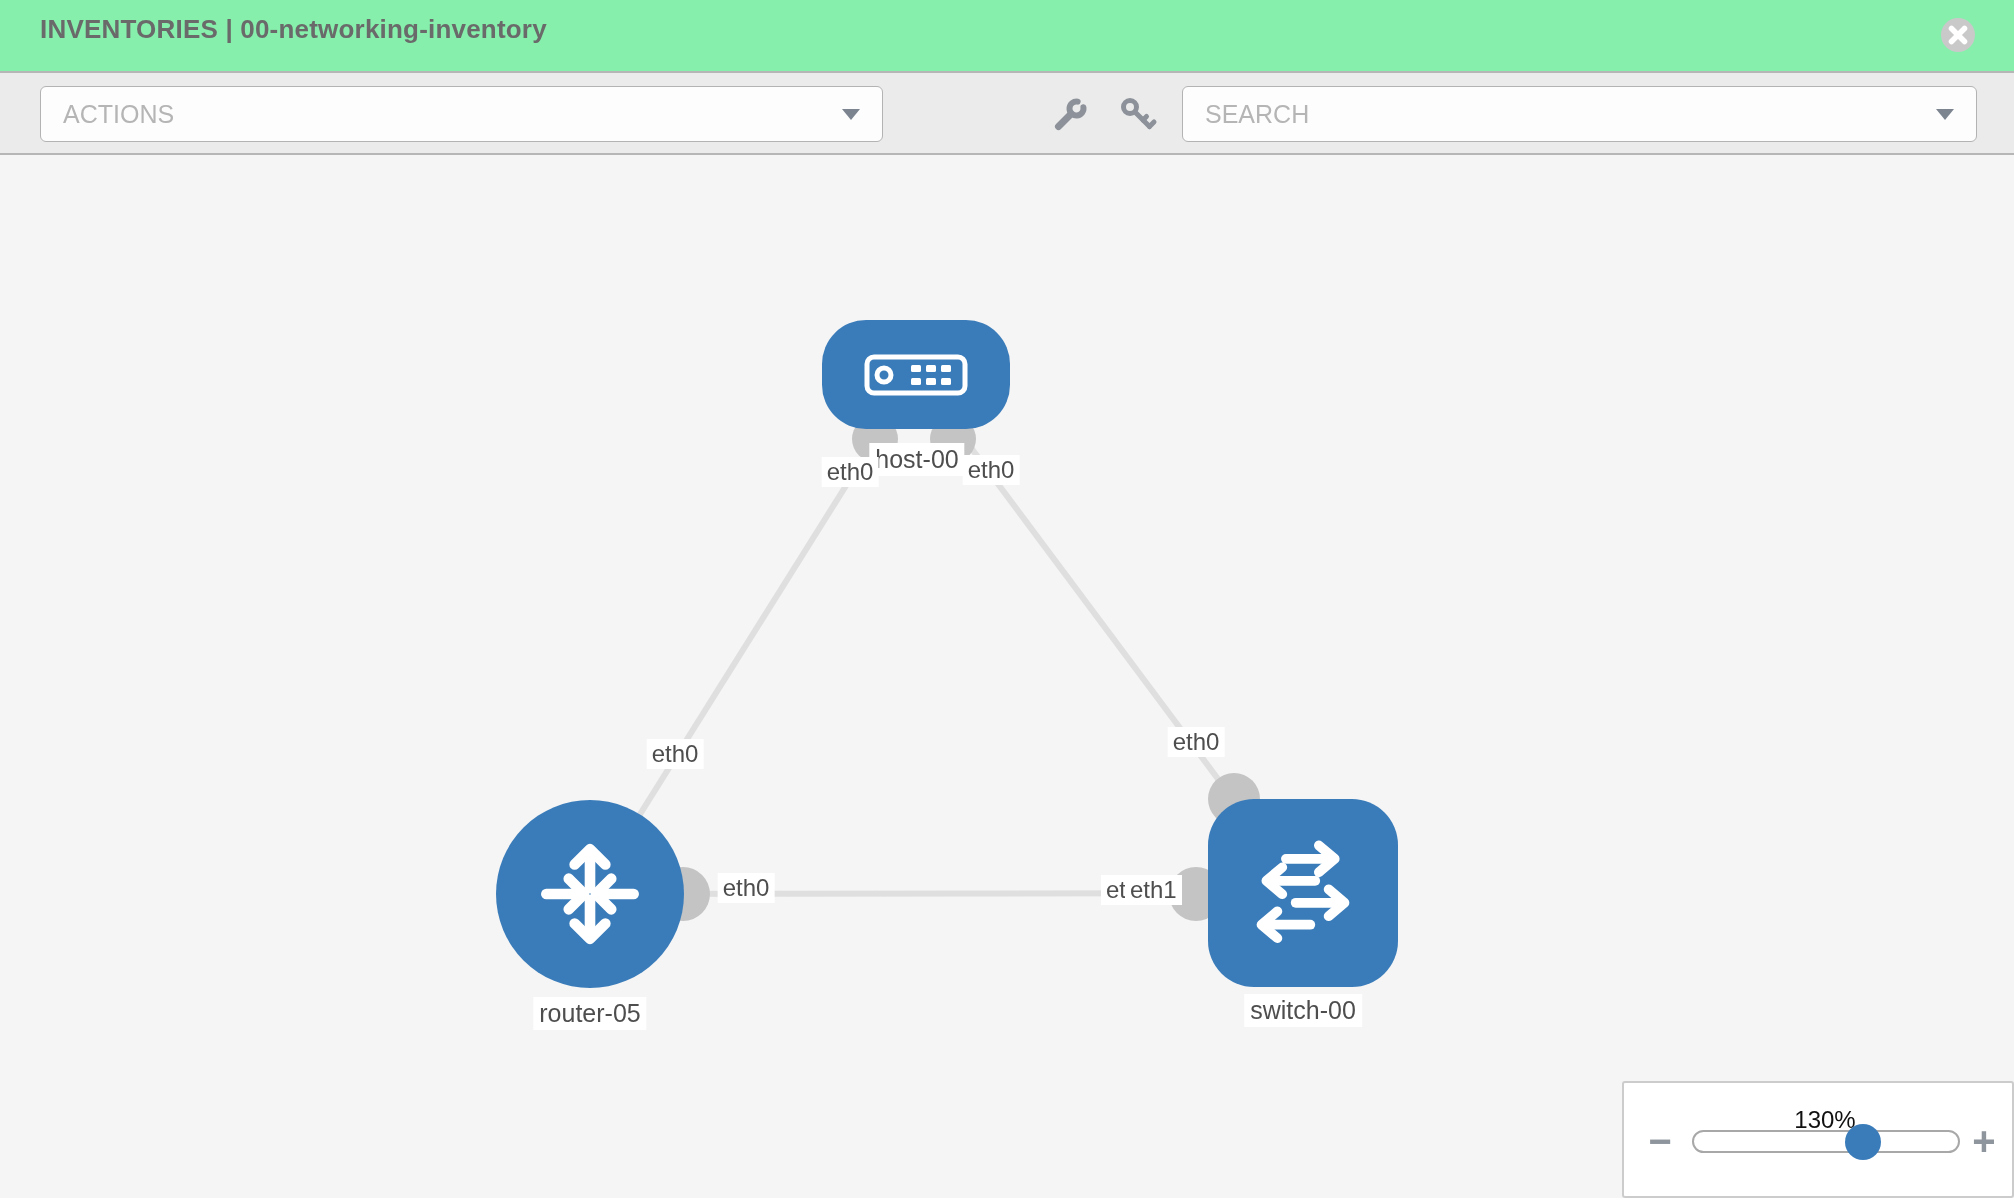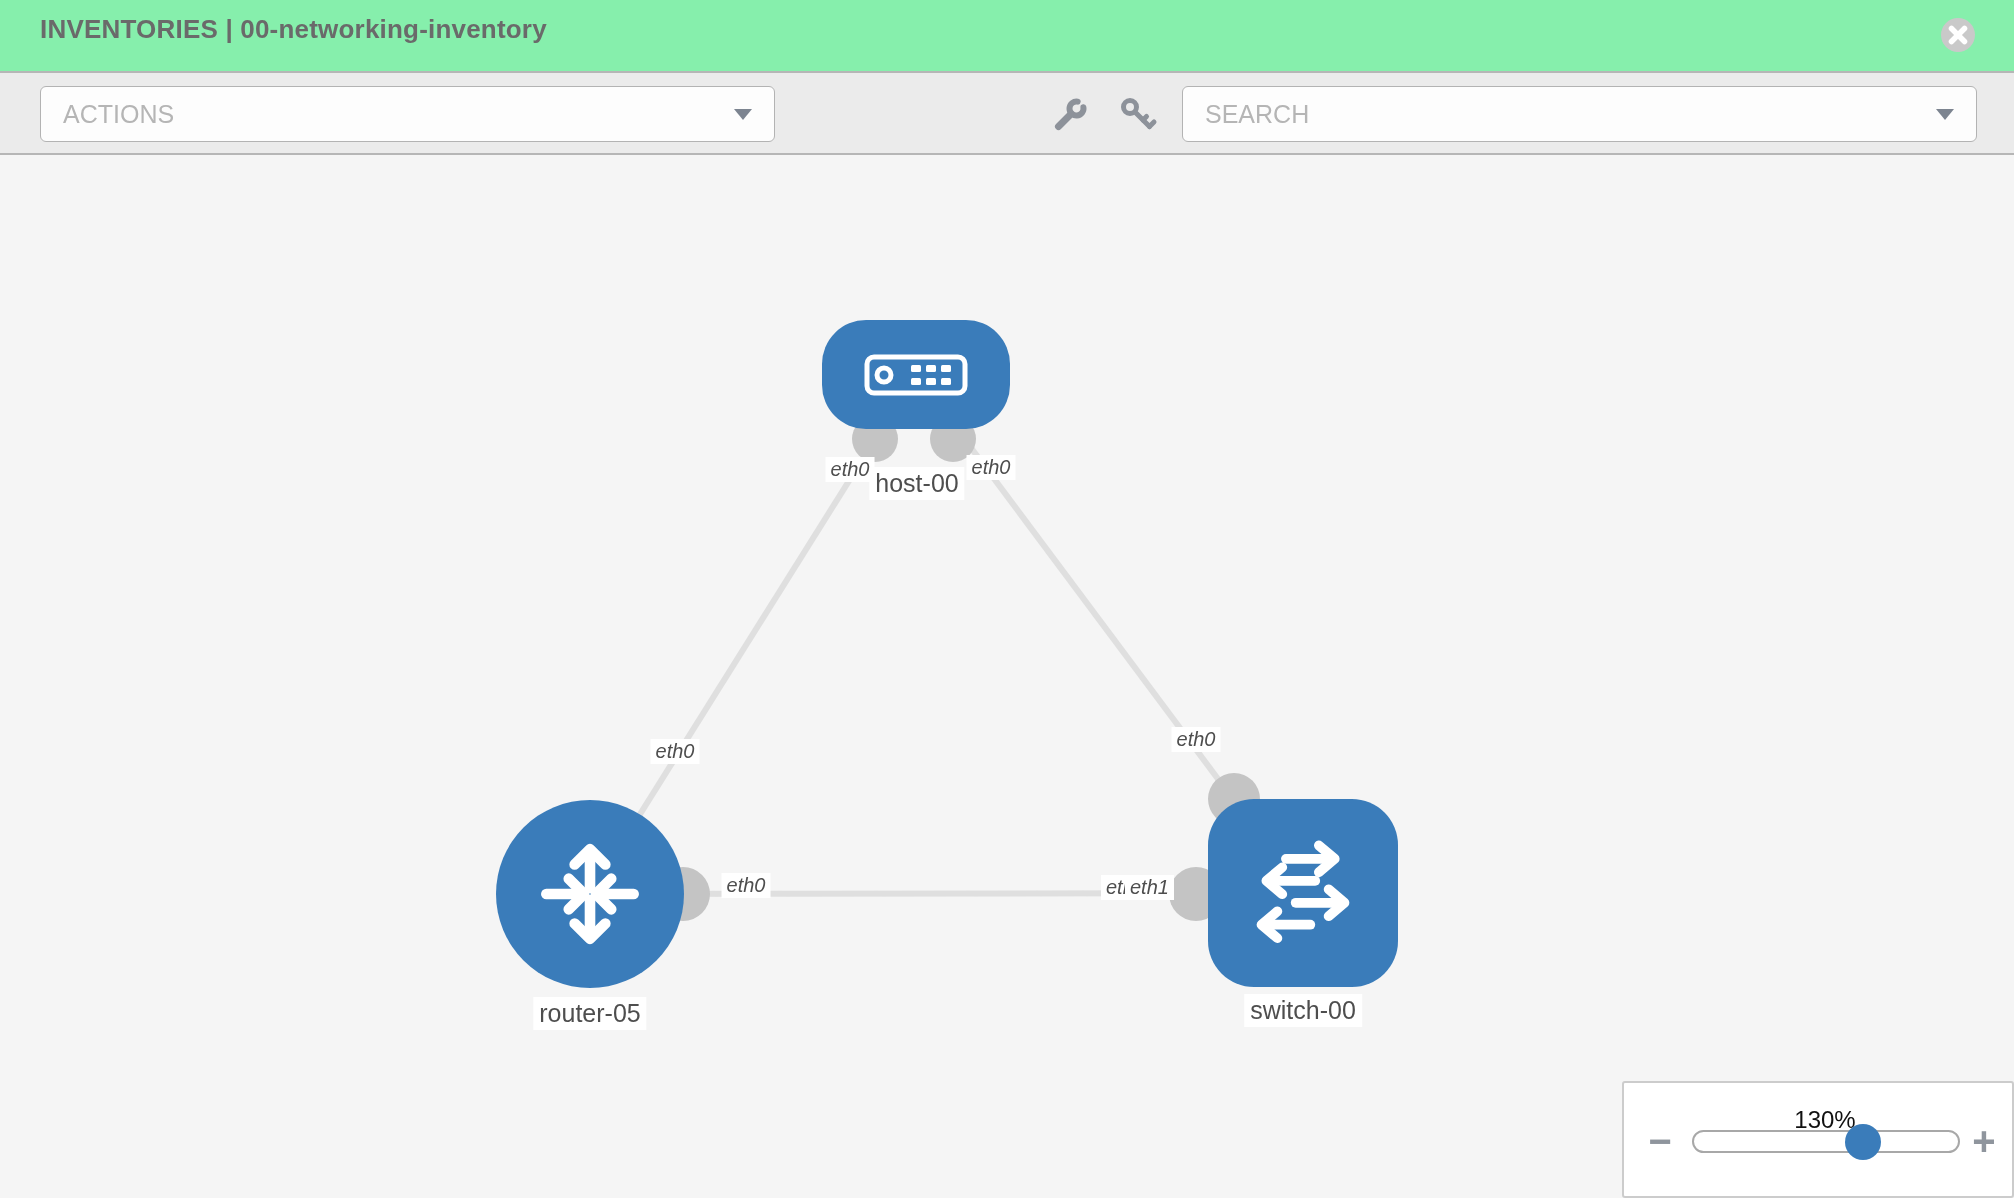--- a/index.html
+++ b/index.html
@@ -12,21 +12,21 @@
     font-size:26px; font-weight:bold; color:#6a6a6a; letter-spacing:0.2px; }
   .close-btn { position:absolute; right:38px; top:17px; width:36px; height:36px;
     cursor:pointer; }
 
   
   .toolbar { position:relative; height:84px; background:#ebebeb;
     border-top:2px solid #b6b6b6; border-bottom:2px solid #b6b6b6; }
   .combo { position:absolute; top:13px; height:56px; background:#fdfdfd;
     border:1px solid #b3b3b3; border-radius:6px; display:flex;
     align-items:center; padding:0 22px; }
-  .combo-actions { left:40px; width:735px; }
+  .combo-actions { left:40px; width:843px; }
   .combo-search { left:1182px; width:795px; }
   .combo .ph { font-size:25px; color:#b5b5b5; flex:1; }
   .caret { width:0; height:0; border-left:9px solid transparent;
     border-right:9px solid transparent; border-top:11px solid #7c8490; }
   .tool-btn { position:absolute; top:20px; width:44px; height:44px;
     display:flex; align-items:center; justify-content:center; cursor:pointer; }
   .tool-wrench { left:1048px; }
   .tool-key { left:1116px; }
 
   
@@ -34,21 +34,21 @@
   .links-svg { position:absolute; left:0; top:0; z-index:1; }
   .iface-dot { position:absolute; background:#c4c4c4; border-radius:50%; z-index:2; }
   .node { position:absolute; background:#3a7cba; z-index:3;
     display:flex; align-items:center; justify-content:center; cursor:pointer; }
   .node-host { left:822px; top:165px; width:188px; height:109px; border-radius:44px; }
   .node-router { left:496px; top:645px; width:188px; height:188px; border-radius:50%; }
   .node-switch { left:1208px; top:644px; width:190px; height:188px; border-radius:46px; }
   .graph-label { position:absolute; z-index:4; background:#ffffff;
     color:#4e4e4e; white-space:nowrap; }
   .node-label { font-size:25px; padding:2px 6px; transform:translateX(-50%); }
-  .port-label { font-size:20px; padding:1px 5px;font-style:italic; }
+  .port-label { font-size:24px; padding:1px 5px; }
   .port-centered { transform:translateX(-50%); }
 
   
   .zoom-panel { position:absolute; right:0; bottom:0; width:392px; height:117px;
     background:#ffffff; border:2px solid #cccccc; border-radius:3px; z-index:5; }
   .zoom-value { position:absolute; left:116px; top:8px; width:170px;
     text-align:center; font-size:24px; color:#111111;margin-top:15px; }
   .zoom-btn { position:absolute; top:36px; width:36px; height:44px;
     font-size:40px; font-weight:bold; color:#8f959d; display:flex;
     align-items:center; justify-content:center; cursor:pointer; line-height:1; }
@@ -150,21 +150,21 @@
         <path d="M60 40 L22 40"></path>
           <path d="M33 29 L20 40 L33 51"></path>
         <path d="M44 58 L82 58"></path>
           <path d="M71 47 L84 58 L71 69"></path>
         <path d="M56 76 L18 76"></path>
           <path d="M29 65 L16 76 L29 87"></path>
       </g>
     </svg>
   </div>
 
-  <div class="graph-label node-label" style="left:917px; top:288px;margin-top:24px;">host-00</div>
+  <div class="graph-label node-label" style="left:917px; top:288px;">host-00</div>
   <div class="graph-label node-label" style="left:590px; top:842px;">router-05</div>
   <div class="graph-label node-label" style="left:1303px; top:839px;">switch-00</div>
 
   <div class="graph-label port-label port-centered" style="left:850px; top:302px;">eth0</div>
   <div class="graph-label port-label port-centered" style="left:991px; top:300px;">eth0</div>
   <div class="graph-label port-label port-centered" style="left:675px; top:584px;">eth0</div>
   <div class="graph-label port-label port-centered" style="left:746px; top:718px;">eth0</div>
   <div class="graph-label port-label port-centered" style="left:1196px; top:572px;">eth0</div>
 
   <div class="graph-label port-label" style="left:1101px; top:720px;">eth0</div>

